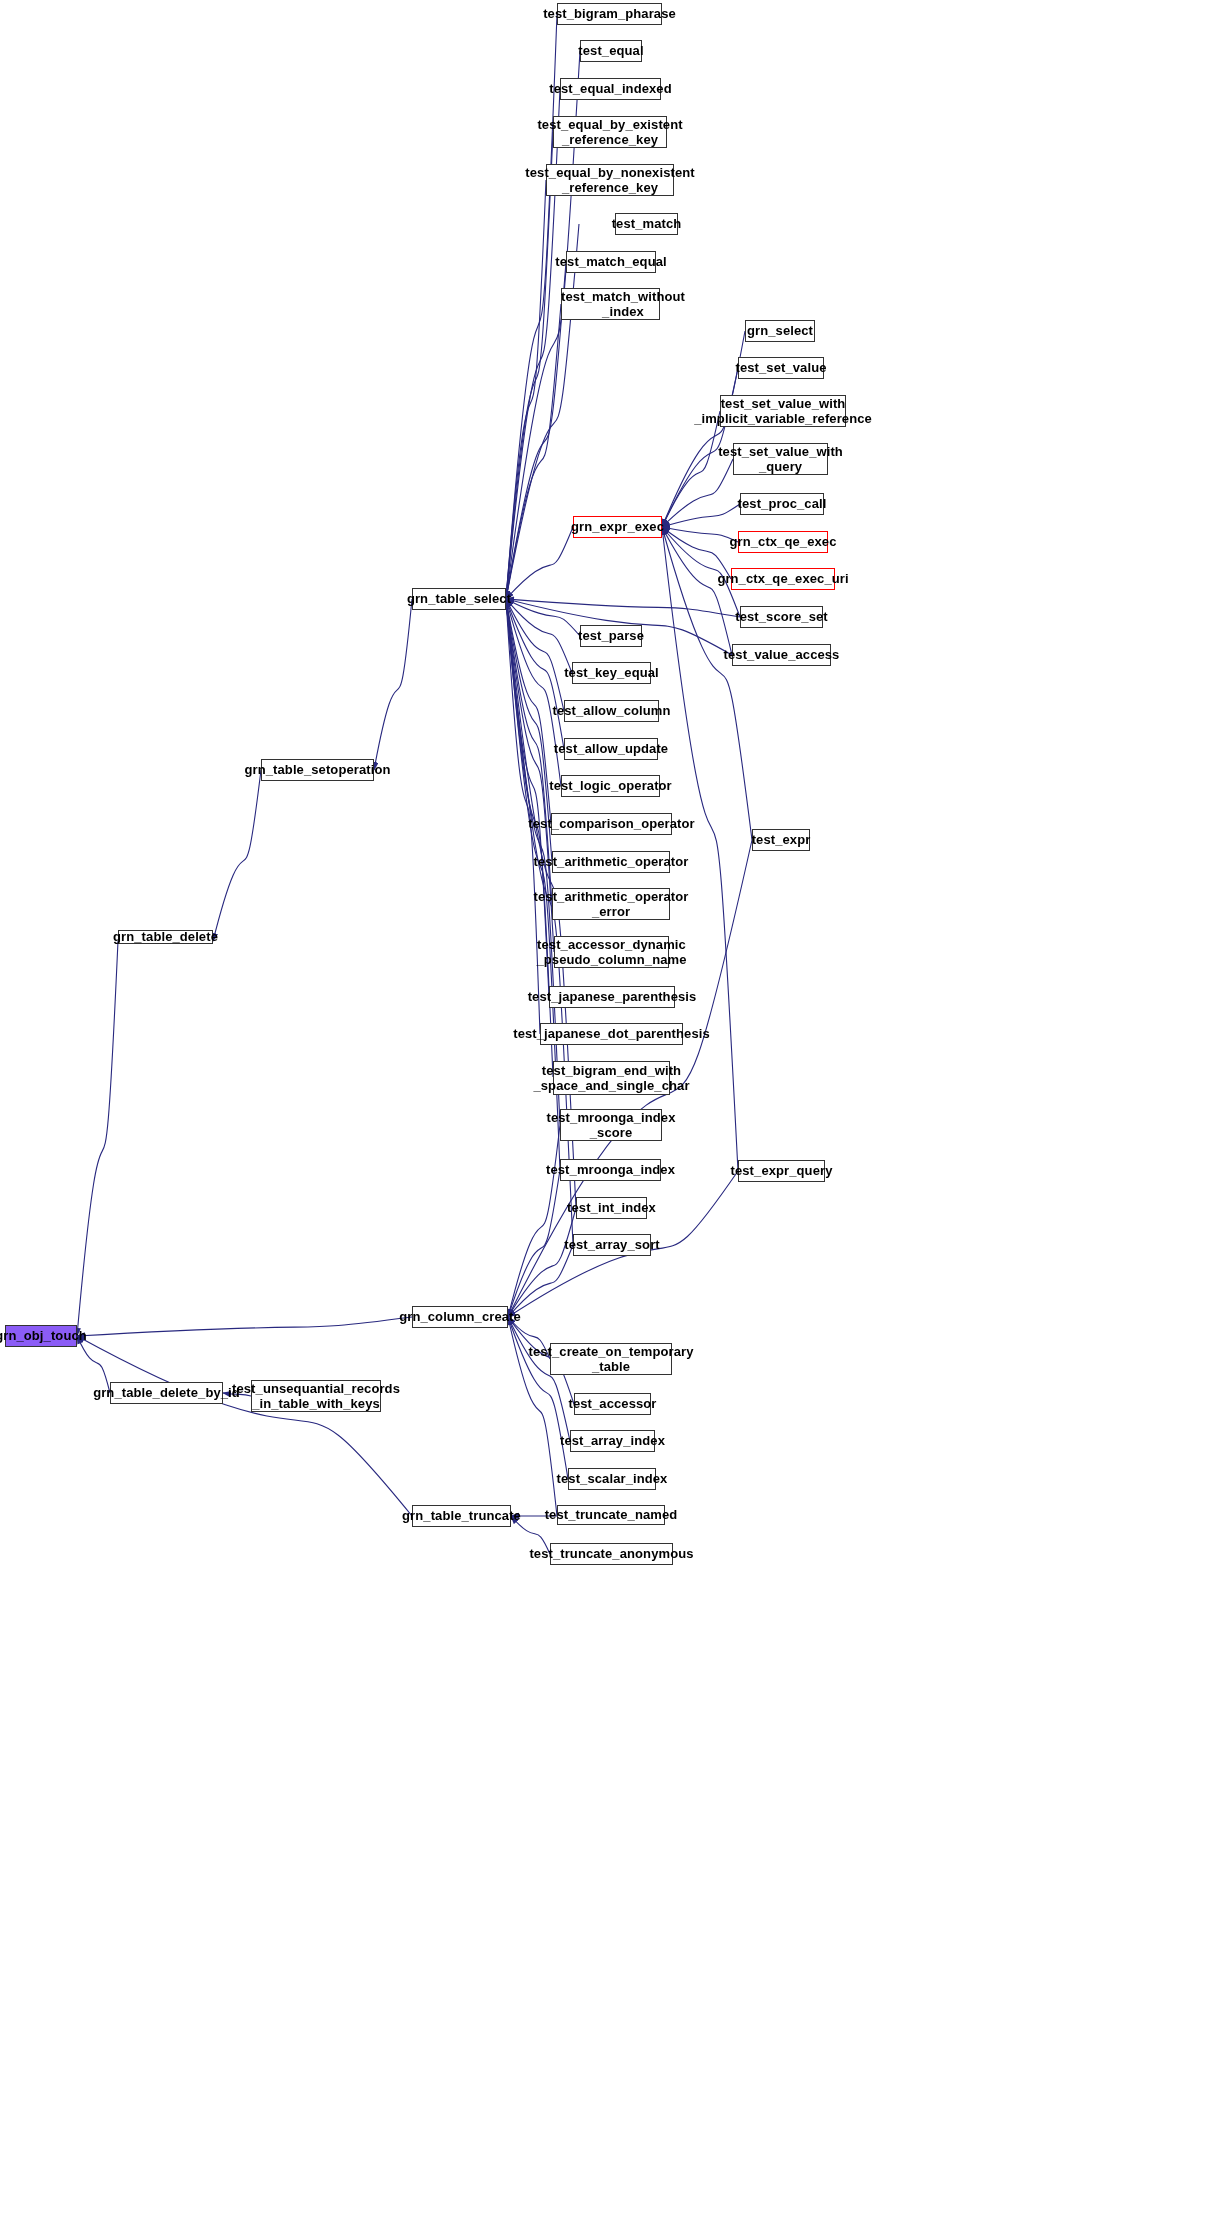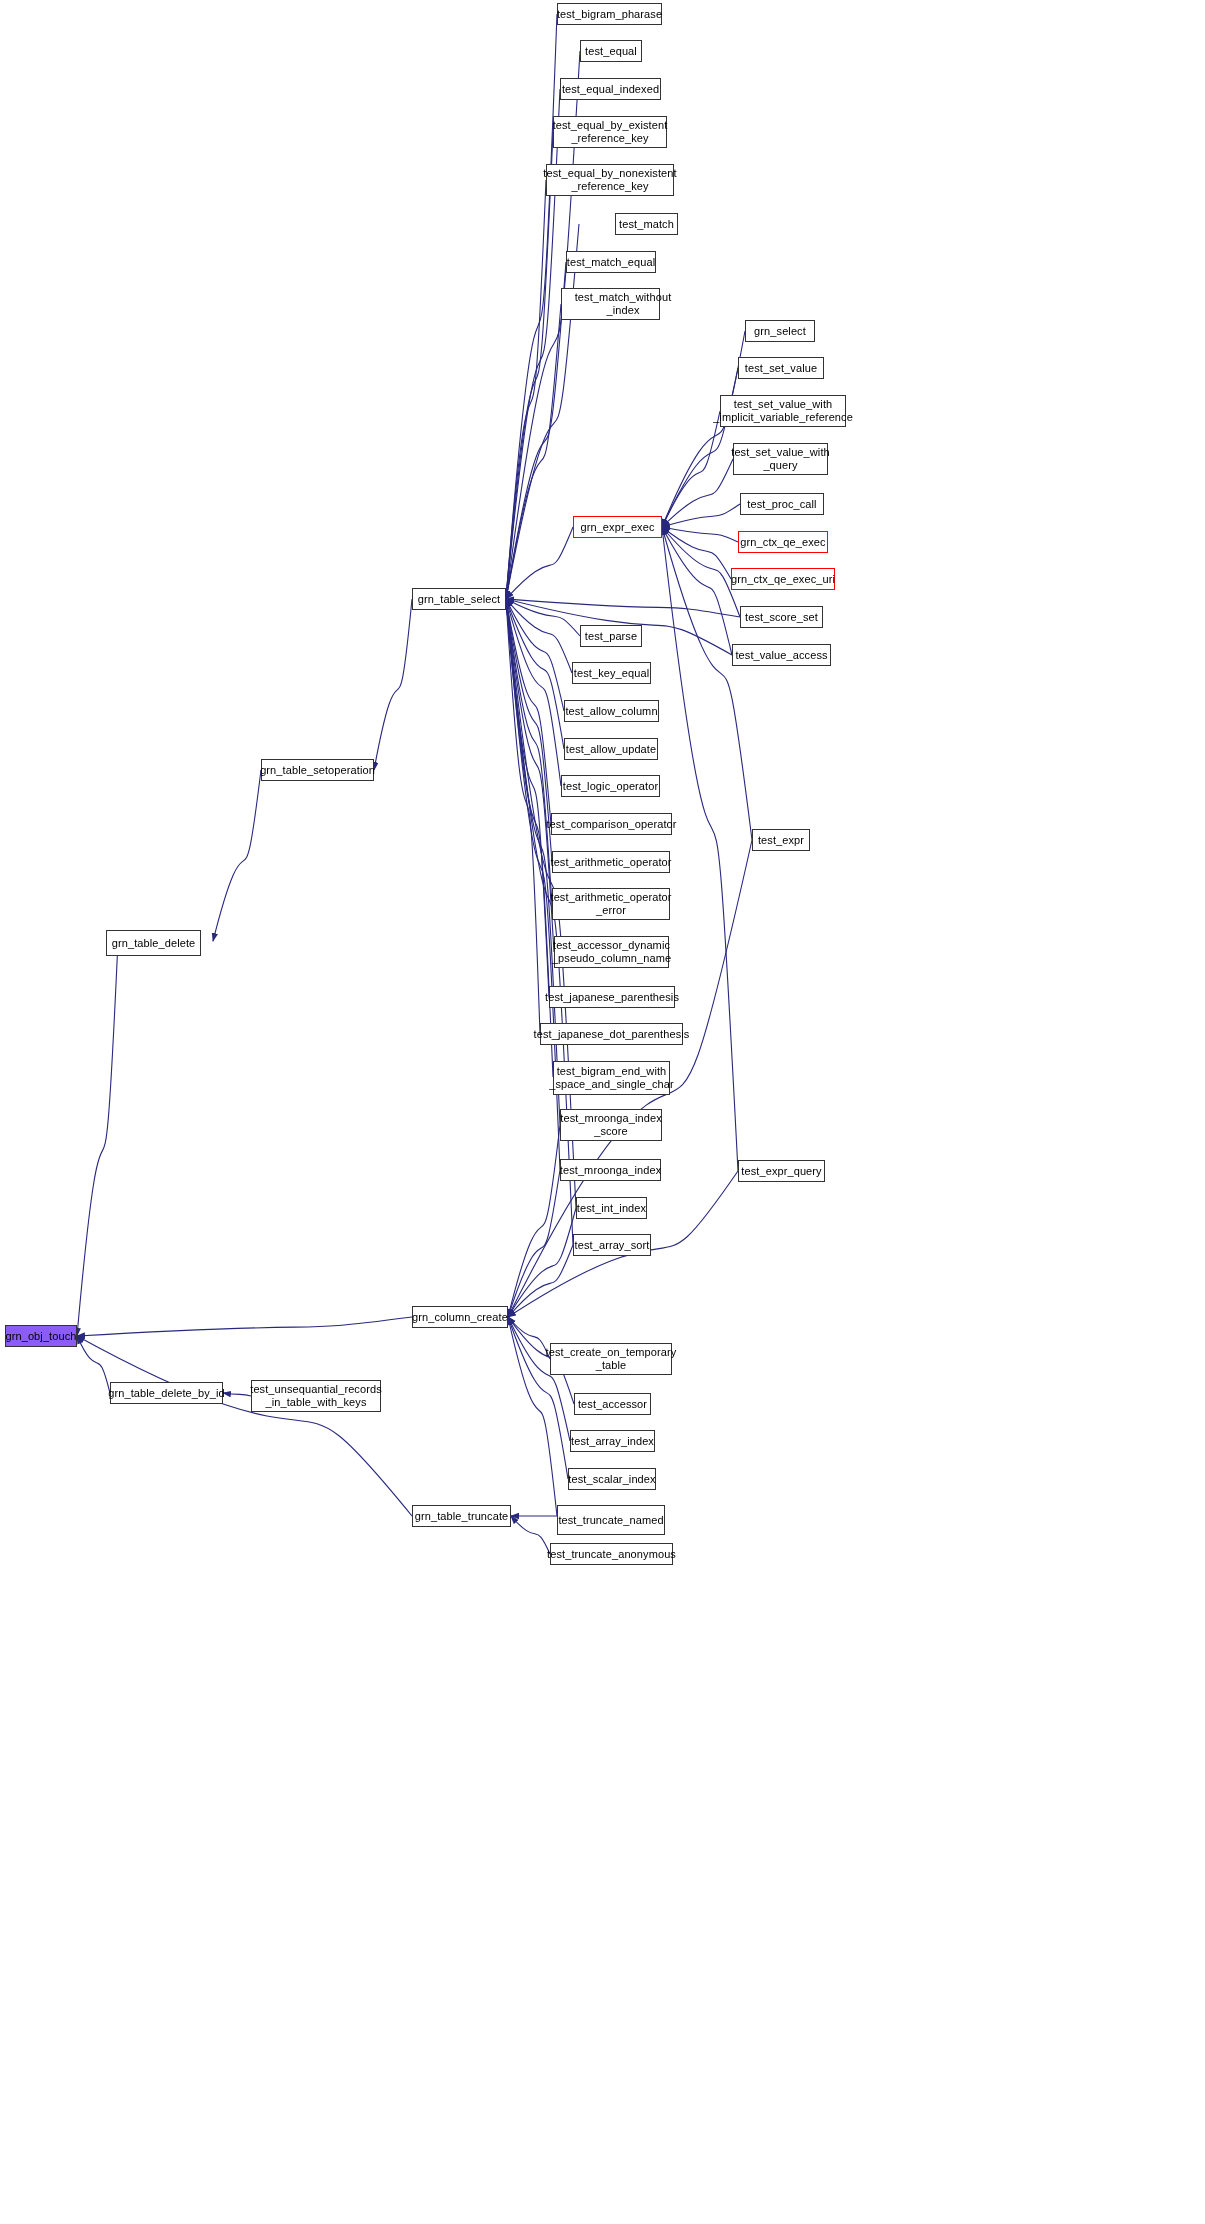--- a/index.html
+++ b/index.html
@@ -1,22 +1,22 @@
 <!DOCTYPE html>
 <html><head>
 <meta charset="utf-8">
 <style>
   html,body{margin:0;padding:0;background:#ffffff;}
   #canvas{position:relative;width:1205px;height:2224px;background:#ffffff;
           font-family:"Liberation Sans", sans-serif;overflow:hidden;}
   svg.edges{position:absolute;left:0;top:0;width:1205px;height:2224px;pointer-events:none;}
   .node{position:absolute;box-sizing:border-box;border:1px solid #333333;background:#ffffff;
         display:flex;align-items:center;justify-content:center;text-align:center;
-        font-size:11px;color:#000000;line-height:1.18;letter-spacing:0.1px;
-        white-space:pre-line;padding:1px 3px;}
+        font-size:13px;color:#000000;line-height:1.18;letter-spacing:0.1px;
+        white-space:pre-line;padding:1px 3px;font-weight:bold;}
   .node.root{background:#8b5cf6;border-color:#333333;}
   .node.red{border:1px solid #ff0000;}
 </style>
 </head>
 <body>
 
 <div id="canvas">
   <svg class="edges" id="edge-layer" viewBox="0 0 1205 2224">
     <defs>
       <marker id="arrow" markerWidth="9" markerHeight="9" refX="8" refY="3.2" orient="auto" markerUnits="userSpaceOnUse">
@@ -79,21 +79,21 @@
         <path d="M576,1208 C547.44,1312.64 566,1221.08 508,1317" marker-end="url(#arrow)"></path>
         <path d="M573,1245 C545.7,1314.12 563,1253.64 508,1317" marker-end="url(#arrow)"></path>
         <path d="M752,840 C649.52,1297.92 717.84,897.24 508,1317" marker-end="url(#arrow)"></path>
         <path d="M738,1171 C641.4,1311.16 705.8,1188.52 508,1317" marker-end="url(#arrow)"></path>
         <path d="M557,1516 C537.68,1516 547,1516 511,1516" marker-end="url(#arrow)"></path>
         <path d="M550,1554 C533.62,1517.52 540,1549.44 511,1516" marker-end="url(#arrow)"></path>
       </g>
   </svg>
   <div id="node-layer">
       <div class="node root" style="left: 5px; top: 1325px; width: 72px; height: 22px;">grn_obj_touch</div>
-      <div class="node" style="left: 106px; top: 930px; width: 95px; height: 26px; text-align: center;">grn_table_delete</div>
+      <div class="node" style="left: 118px; top: 930px; width: 95px; height: 14px; text-align: center;">grn_table_delete</div>
       <div class="node" style="left: 110px; top: 1382px; width: 113px; height: 22px;">grn_table_delete_by_id</div>
       <div class="node" style="left: 261px; top: 759px; width: 113px; height: 22px;">grn_table_setoperation</div>
       <div class="node" style="left: 412px; top: 588px; width: 94px; height: 22px;">grn_table_select</div>
       <div class="node" style="left: 412px; top: 1306px; width: 96px; height: 22px;">grn_column_create</div>
       <div class="node" style="left: 412px; top: 1505px; width: 99px; height: 22px;">grn_table_truncate</div>
       <div class="node red" style="left: 573px; top: 516px; width: 89px; height: 22px;">grn_expr_exec</div>
       <div class="node" style="left: 745px; top: 320px; width: 70px; height: 22px;">grn_select</div>
       <div class="node" style="left: 738px; top: 357px; width: 86px; height: 22px;">test_set_value</div>
       <div class="node" style="left: 720px; top: 395px; width: 126px; height: 32px;">test_set_value_with
 _implicit_variable_reference</div>
@@ -135,18 +135,18 @@
       <div class="node" style="left: 560px; top: 1109px; width: 102px; height: 32px;">test_mroonga_index
 _score</div>
       <div class="node" style="left: 560px; top: 1159px; width: 101px; height: 22px;">test_mroonga_index</div>
       <div class="node" style="left: 576px; top: 1197px; width: 71px; height: 22px;">test_int_index</div>
       <div class="node" style="left: 573px; top: 1234px; width: 78px; height: 22px;">test_array_sort</div>
       <div class="node" style="left: 550px; top: 1343px; width: 122px; height: 32px;">test_create_on_temporary
 _table</div>
       <div class="node" style="left: 574px; top: 1393px; width: 77px; height: 22px;">test_accessor</div>
       <div class="node" style="left: 570px; top: 1430px; width: 85px; height: 22px;">test_array_index</div>
       <div class="node" style="left: 568px; top: 1468px; width: 88px; height: 22px;">test_scalar_index</div>
-      <div class="node" style="left: 557px; top: 1505px; width: 108px; height: 30px;">test_truncate_named</div>
+      <div class="node" style="left: 557px; top: 1505px; width: 108px; height: 20px;">test_truncate_named</div>
       <div class="node" style="left: 550px; top: 1543px; width: 123px; height: 22px;">test_truncate_anonymous</div>
       <div class="node" style="left: 251px; top: 1380px; width: 130px; height: 32px;">test_unsequantial_records
 _in_table_with_keys</div>
     </div>
 </div>
 
 </body></html>

